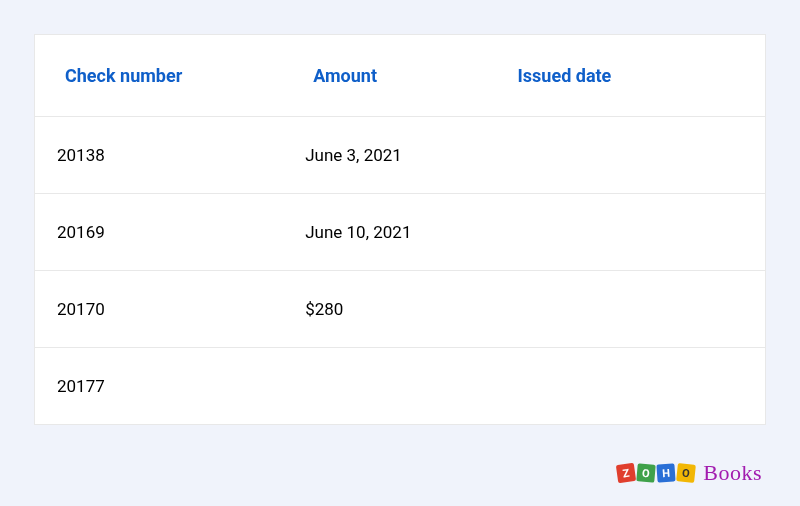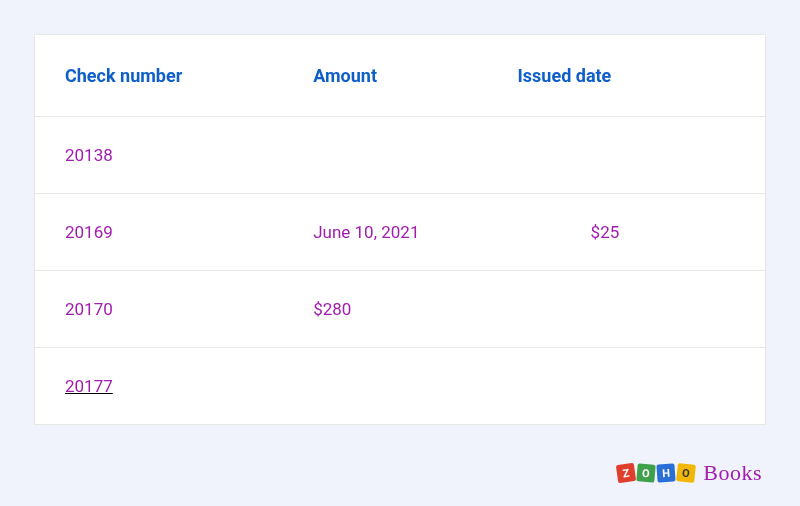--- a/index.html
+++ b/index.html
@@ -16,25 +16,25 @@
     left: 34px;
     top: 34px;
     right: 34px;
     background: #ffffff;
     border: 1px solid #e8e8e8;
   }
   .row {
     display: flex;
     border-bottom: 1px solid #e8e8e8;
   }
-  .row:last-child { border-bottom: none; text-decoration: underline; }
+  .row:last-child { border-bottom: none; }
   .cell {
-    padding: 28px 30px;
+    padding: 28px 22px;
     font-size: 17px;
-    color: #a21caf;
+    color: #000000;
   }
   .header .cell {
     color: #0f5fc9;
     font-weight: 700;
     font-size: 18px;
     padding: 30px 30px;
   }
   .col-check  { width: 34%; }
   .col-date   { width: 38%; }
   .col-amount { width: 28%; }
@@ -80,25 +80,25 @@
 
 <div class="table">
   <div class="row header">
     <div class="cell col-check">Check number</div>
     <div class="cell col-amount">Amount</div>
     <div class="cell col-date">Issued date</div>
   </div>
 
   <div class="row">
     <div class="cell col-check">20138</div>
+    <div class="cell col-date">June 3, 2021</div>
   </div>
   <div class="row">
     <div class="cell col-check">20169</div>
     <div class="cell col-date">June 10, 2021</div>
-    <div class="cell col-amount">$25</div>
   </div>
   <div class="row">
     <div class="cell col-check">20170</div>
     <div class="cell col-amount">$280</div>
   </div>
   <div class="row">
     <div class="cell col-check">20177</div>
   </div>
 </div>
 

